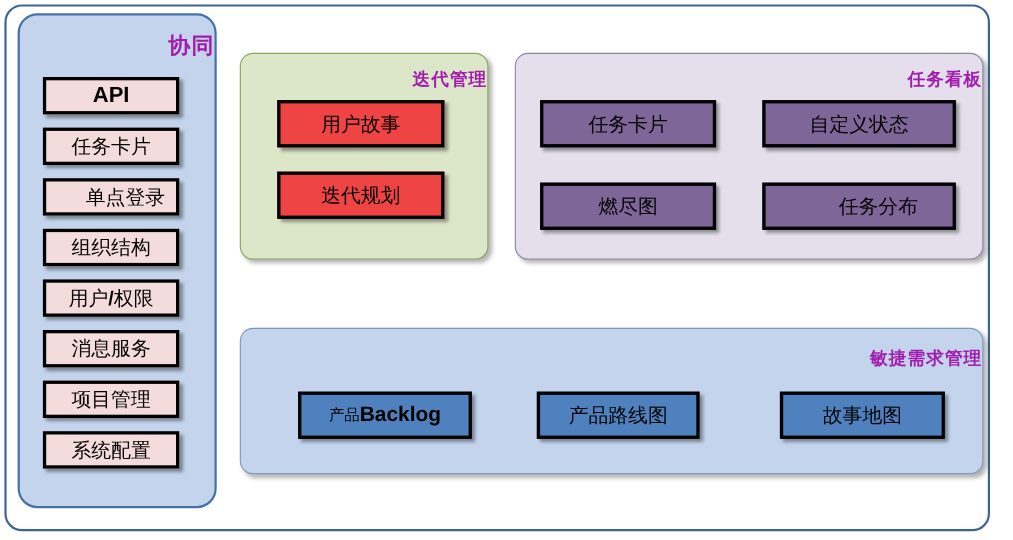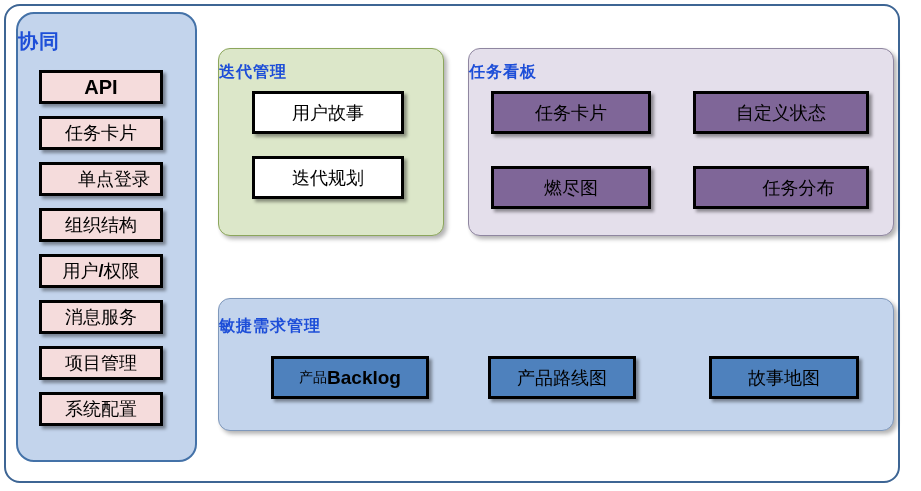--- a/index.html
+++ b/index.html
@@ -36,23 +36,23 @@
   
   .group {
     position: absolute;
     box-sizing: border-box;
     border-radius: 12px;
   }
   .group-title {
     position: absolute;
     left: 0;
     right: 0;
-    text-align: left;
+    text-align: right;
     font-weight: bold;
-    color: #1d4ed8;
+    color: #a21caf;
     letter-spacing: 1px;
   }
 
   
   .group-sidebar {
     left: 16px;
     top: 12px;
     width: 181px;
     height: 450px;
     background: #c3d4ec;
@@ -119,21 +119,21 @@
     align-items: center;
     justify-content: center;
     font-family: "Liberation Serif", "DejaVu Serif", serif;
     font-size: 18px;
     color: #000000;
     box-shadow: 3px 3px 3px rgba(0,0,0,0.38);
     text-align: center;
     white-space: nowrap;
   }
   .node-pink   { background: #f5dcdc; }
-  .node-green  { background: #ffffff; }
+  .node-green  { background: #ef4444; }
   .node-purple { background: #7f6698; }
   .node-blue   { background: #4e81bd; }
 
   .node-pink.first-item { font-family: "Liberation Sans", "DejaVu Sans", sans-serif; font-weight: bold; font-size: 20px; }
   .node-pink.mixed { font-weight: normal; }
   .mixed-bold { font-family: "Liberation Sans", "DejaVu Sans", sans-serif; font-weight: bold; }
 
   .node-backlog {
     font-size: 15px;
   }

